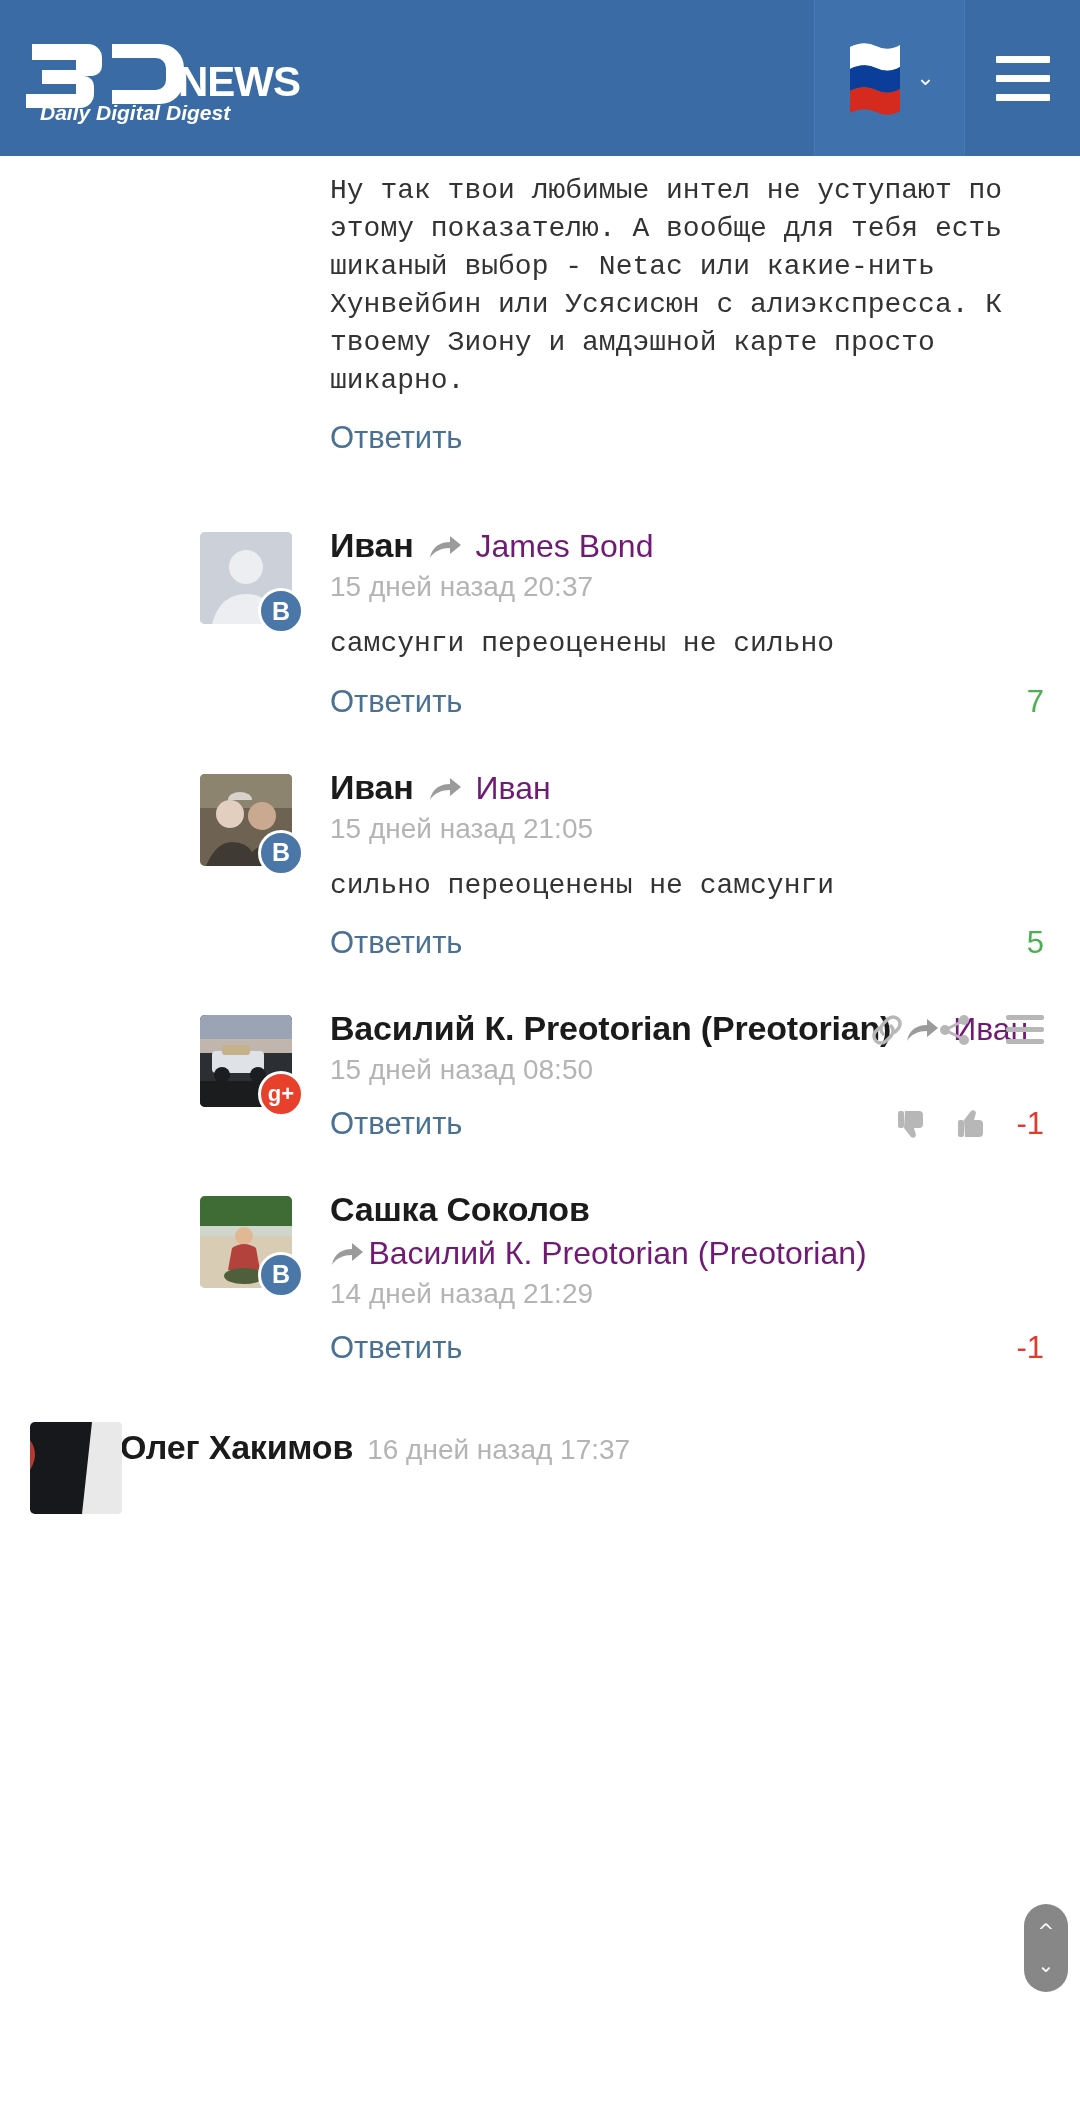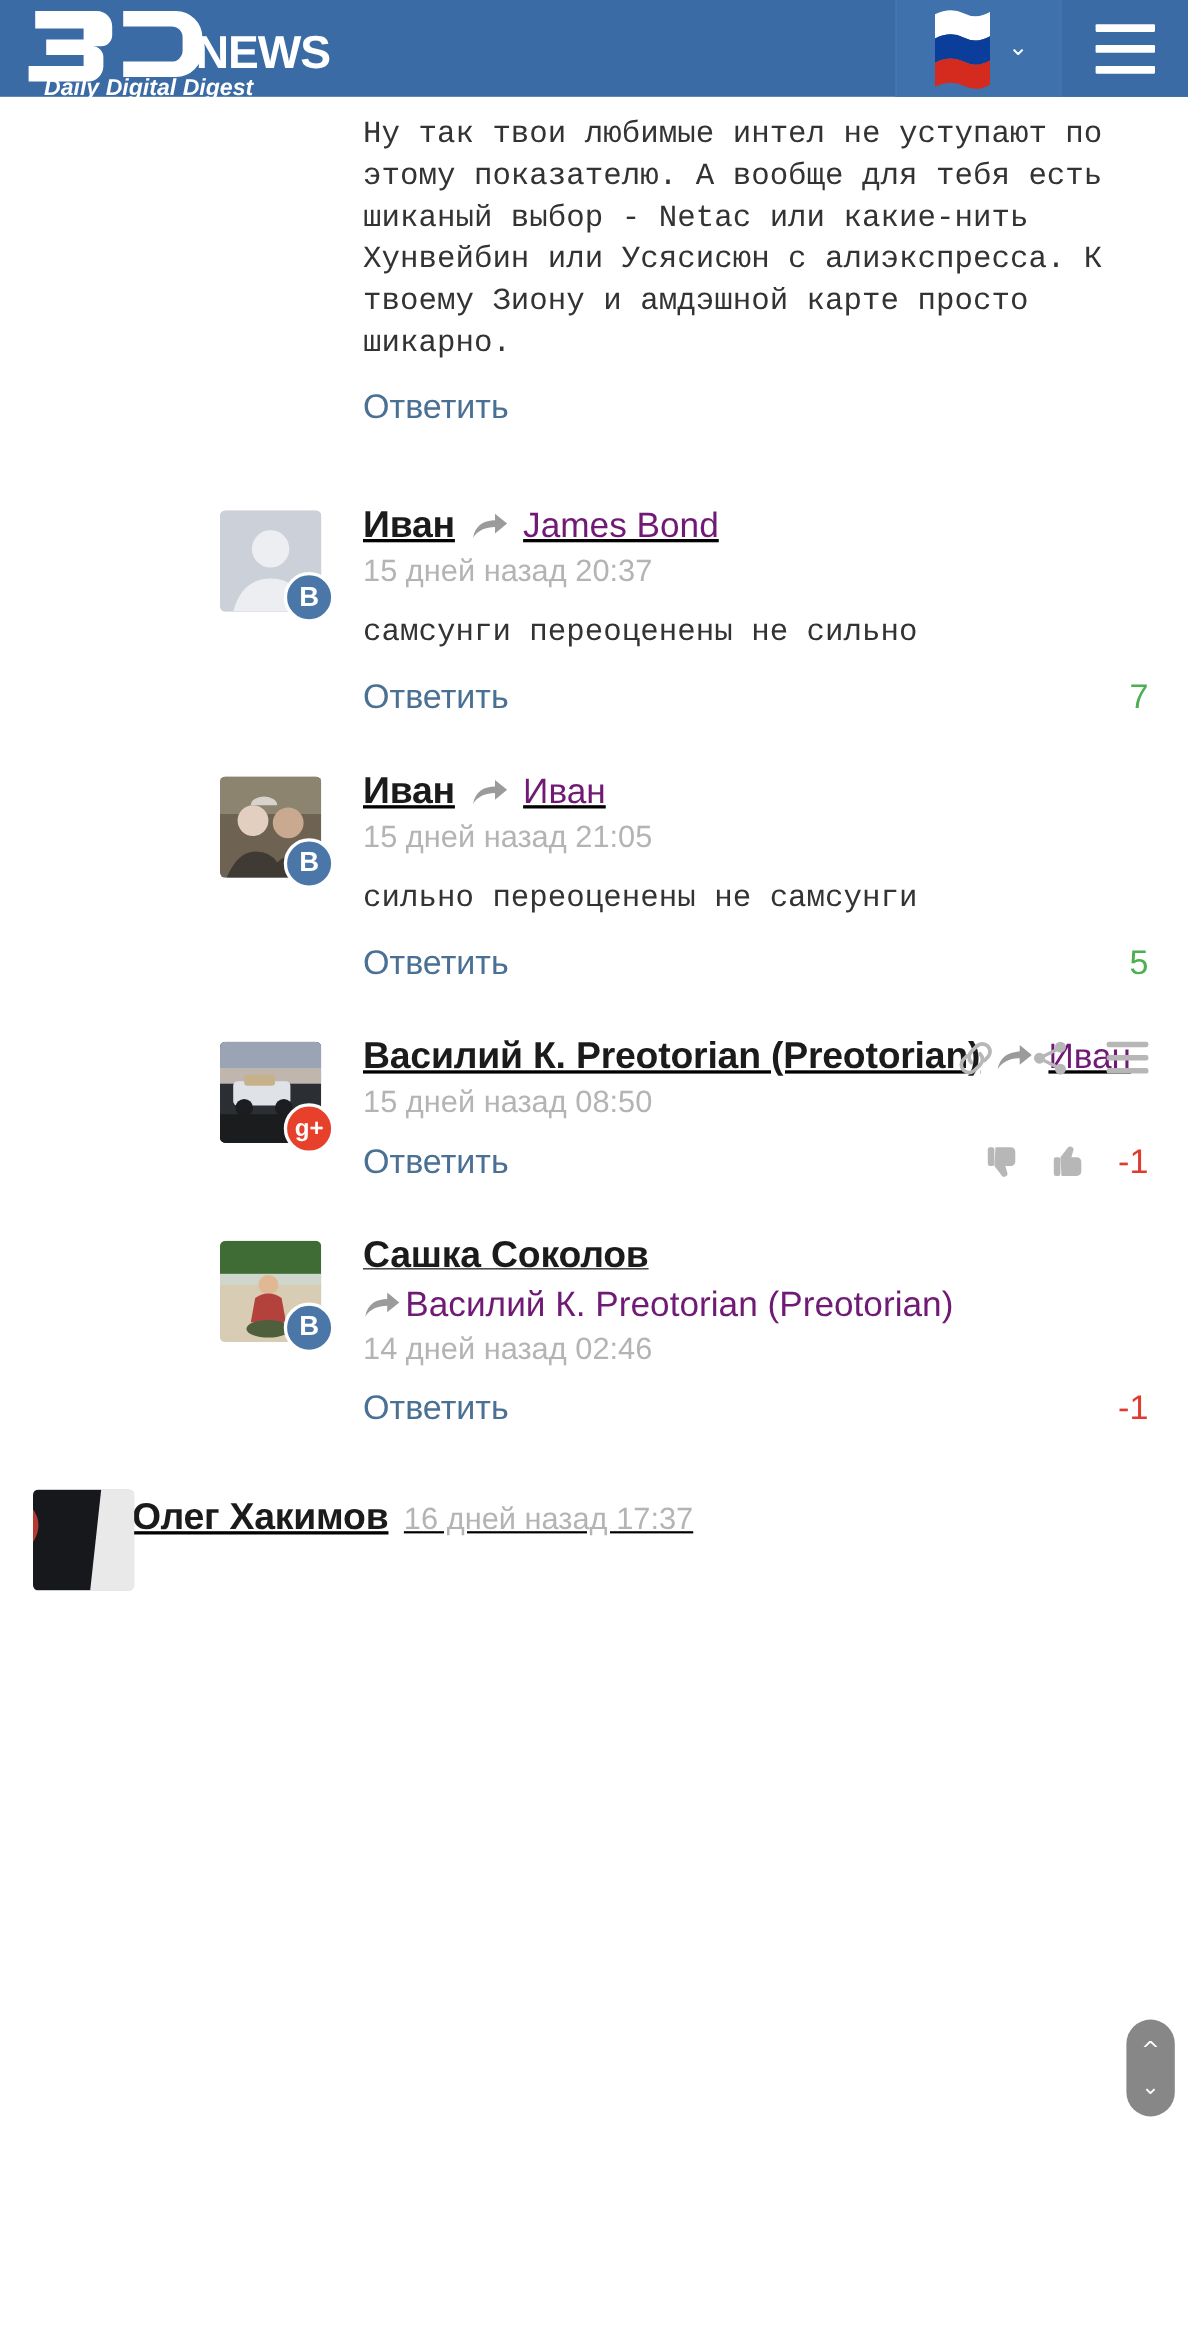--- a/index.html
+++ b/index.html
@@ -8,21 +8,21 @@
     height: 2117px;
     background: #ffffff;
     font-family: "Liberation Sans", sans-serif;
     overflow: hidden;
   }
 
   
   .site-header {
     position: relative;
     width: 1080px;
-    height: 88px;
+    height: 156px;
     background: #3b6ba5;
     display: flex;
     align-items: stretch;
   }
   .logo-wrap {
     flex: 1 1 auto;
     display: flex;
     align-items: center;
     padding-left: 26px;
   }
@@ -127,21 +127,20 @@
   }
   .comment.lead .body { padding-left: 0; }
 
   .meta-line {
     display: flex;
     flex-wrap: wrap;
     align-items: baseline;
     column-gap: 14px;
     row-gap: 2px;
     padding-top: 10px;
-    text-decoration: underline;
   }
   .author {
     font-size: 34px;
     font-weight: bold;
     color: #1b1b1b;
     letter-spacing: -0.2px;
   }
   .reply-arrow {
     display: inline-block;
     width: 34px;
@@ -444,21 +443,21 @@
         <span class="author">Сашка Соколов</span>
       </div>
       <div style="padding-top:6px;">
         <span class="reply-arrow">
           <svg viewBox="0 0 34 26" width="34" height="26" aria-hidden="true">
             <path d="M2 23 C4 11 13 7 22 7 V1 l11 9 -11 9 v-6 C14 13 6 16 2 23 z" fill="#9b9b9b"></path>
           </svg>
         </span>
         <span class="reply-to">Василий К. Preotorian (Preotorian)</span>
       </div>
-      <span class="timestamp">14 дней назад 02:46</span>
+      <span class="timestamp">14 дней назад 21:29</span>
       <div class="footer-row">
         <span class="reply-link">Ответить</span>
         <span class="score neg">-1</span>
       </div>
     </div>
   </div>
 
   <div style="height:52px;"></div>
 
   <div class="comment" style="padding-left:0;">

